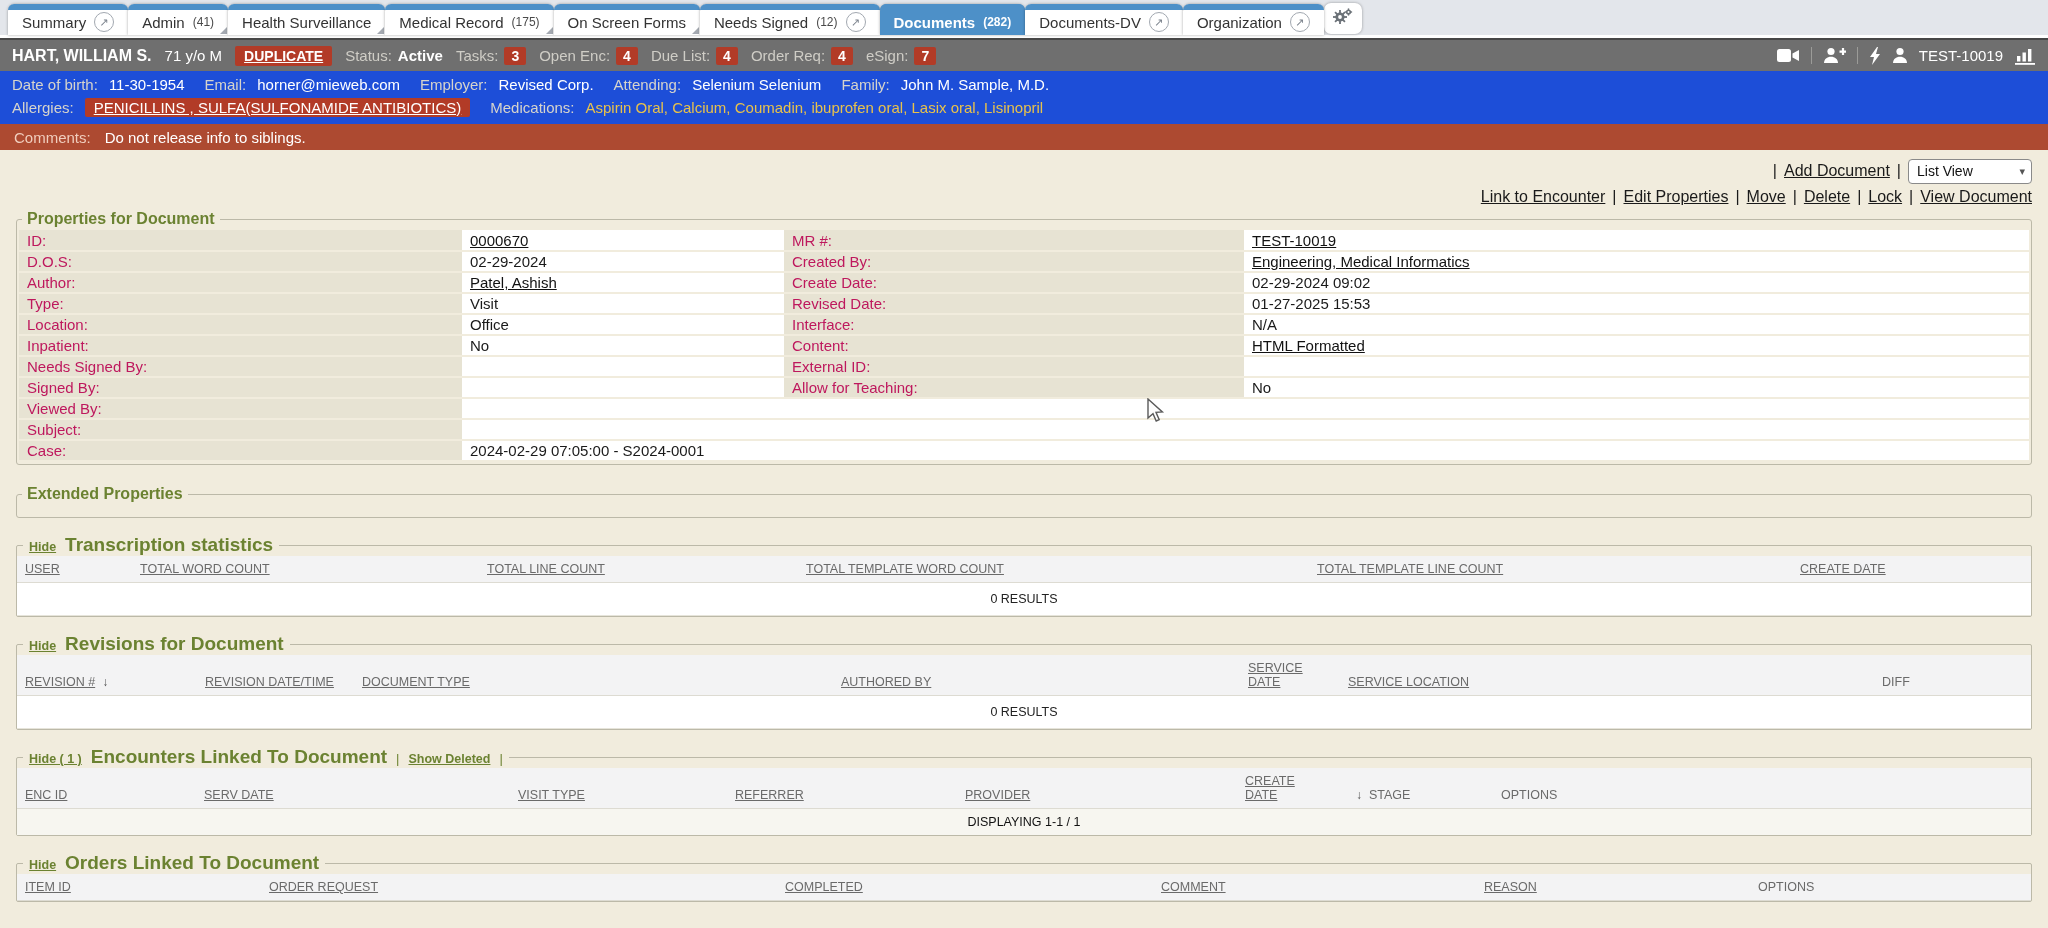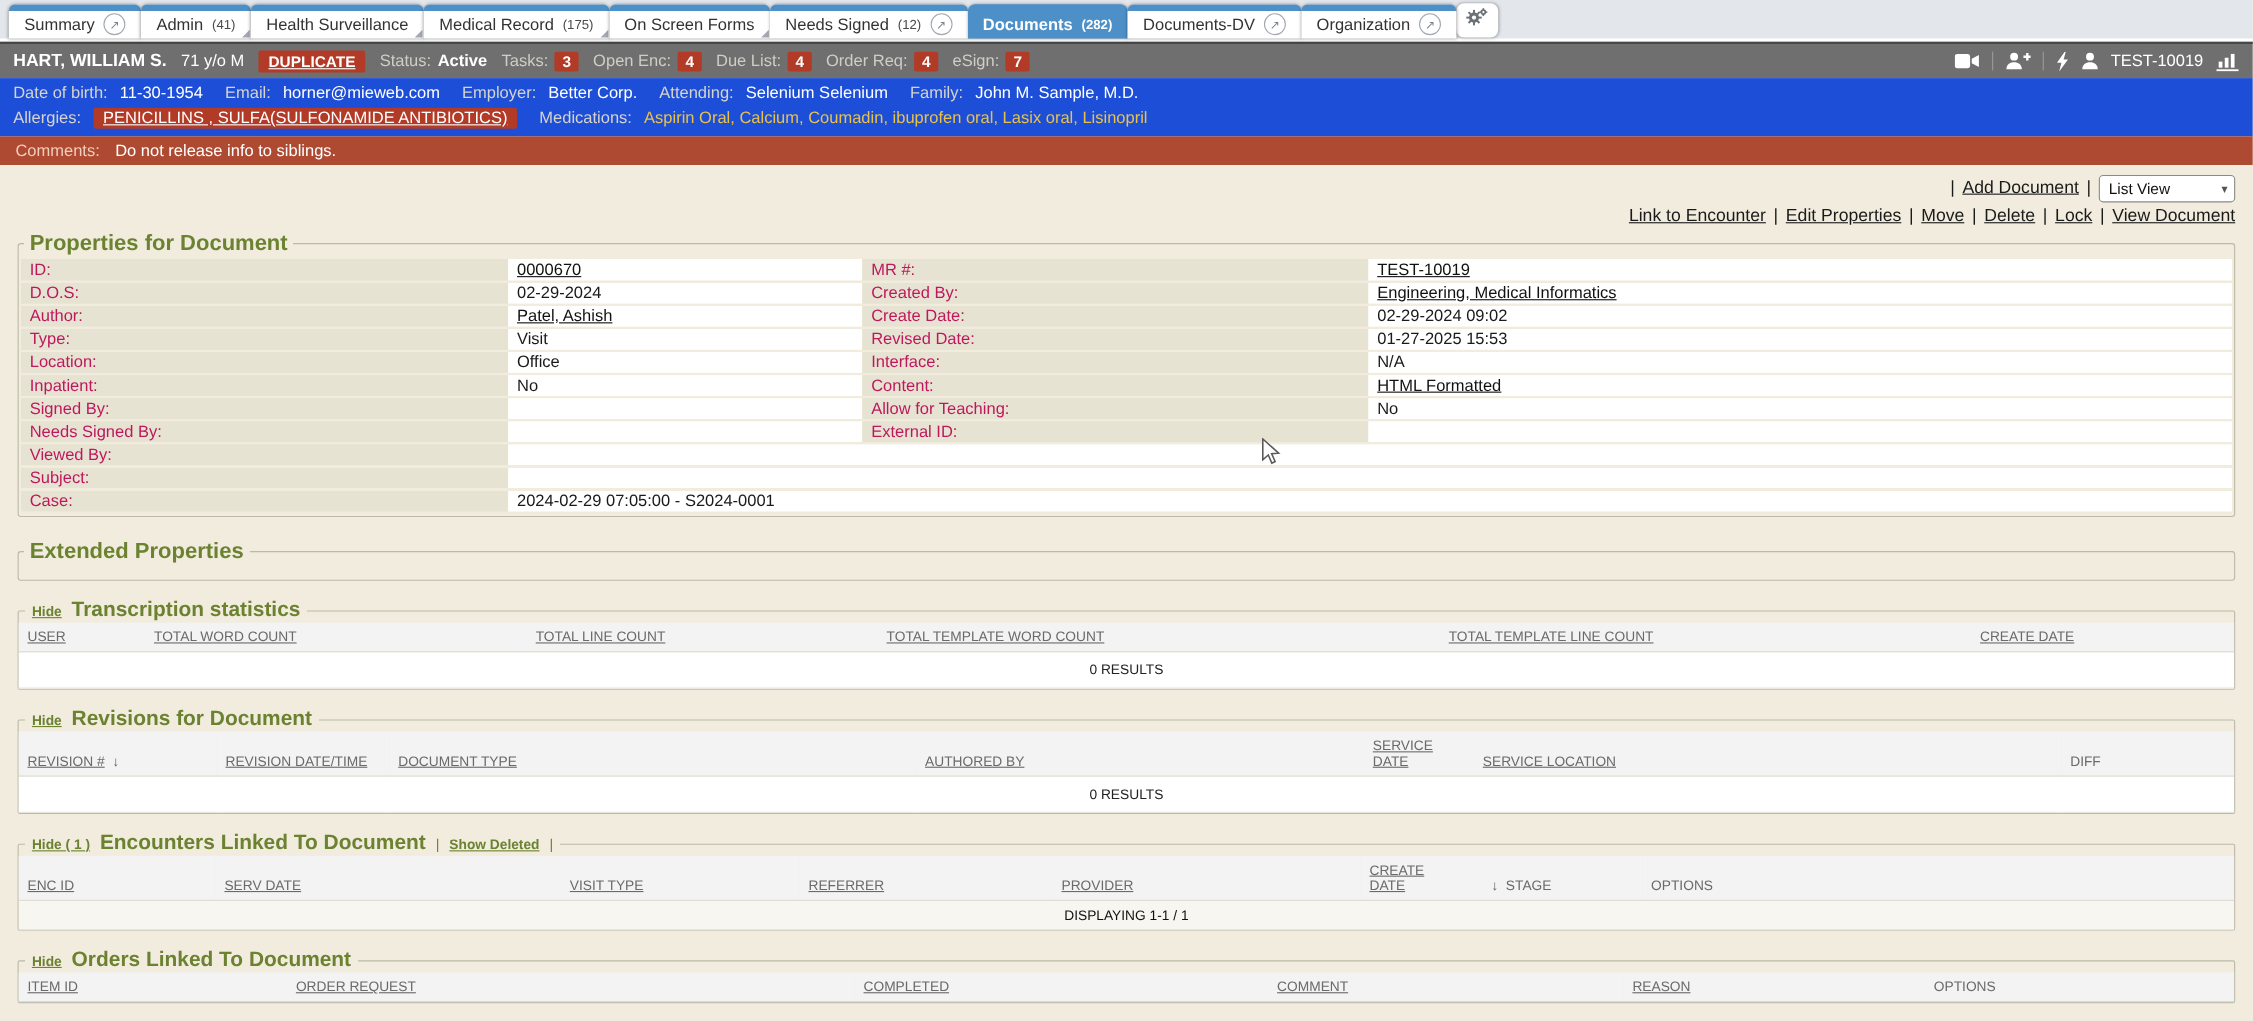--- a/index.html
+++ b/index.html
@@ -60,21 +60,21 @@
   .tb2{ display:flex; justify-content:flex-end; align-items:center; gap:7px;
     font-size:16px; height:22px; }
   .link{ color:#1a1a1a; text-decoration:underline; cursor:pointer; }
   .sep{ color:#1a1a1a; }
   .selwrap{ position:relative; width:124px; height:25px; border:1px solid #8a8a8a;
     border-radius:4px; background:#fff; display:flex; align-items:center; }
   .selwrap select{ appearance:none; -webkit-appearance:none; border:none; background:transparent;
     width:100%; font-size:14px; padding:0 32px 0 8px; font-family:inherit; color:#111; }
   .chev{ position:absolute; right:6px; color:#555; font-size:11px; pointer-events:none; }
   fieldset.fs{ border:1px solid #bcb9a8; border-radius:3px; margin:2px 0 0; padding:2px; }
-  fieldset.fs legend{ color:#6b8231; font-weight:bold; font-size:20px; padding:0 5px; margin-left:3px; }
+  fieldset.fs legend{ color:#6b8231; font-weight:bold; font-size:16px; padding:0 5px; margin-left:3px; }
   
   .props{ width:100%; border-collapse:collapse; table-layout:fixed; font-size:15px; }
   .props td{ height:21px; padding:0 8px; border-bottom:2px solid #f1ecdd; overflow:hidden; white-space:nowrap; }
   .props .lbl{ background:#e7e3d3; color:#be185d; }
   .props .val{ background:#fff; }
   .lnk{ text-decoration:underline; cursor:pointer; color:#111; }
   
   .ext-fs{ margin-top:20px !important; }
   .ext-space{ height:10px; }
   
@@ -248,21 +248,21 @@
     <span class="pair">
       <span class="dlbl">Date of birth:</span>
       <span>11-30-1954</span>
     </span>
     <span class="pair">
       <span class="dlbl">Email:</span>
       <span>horner@mieweb.com</span>
     </span>
     <span class="pair">
       <span class="dlbl">Employer:</span>
-      <span>Better Corp.</span>
+      <span>Revised Corp.</span>
     </span>
     <span class="pair">
       <span class="dlbl">Attending:</span>
       <span>Selenium Selenium</span>
     </span>
     <span class="pair">
       <span class="dlbl">Family:</span>
       <span>John M. Sample, M.D.</span>
     </span>
   </div>
@@ -351,30 +351,30 @@
         <td class="lbl">Interface:</td>
         <td class="val">N/A</td>
       </tr>
       <tr>
         <td class="lbl">Inpatient:</td>
         <td class="val">No</td>
         <td class="lbl">Content:</td>
         <td class="val"><span class="lnk">HTML Formatted</span></td>
       </tr>
       <tr>
+        <td class="lbl">Needs Signed By:</td>
+        <td class="val"></td>
+        <td class="lbl">External ID:</td>
+        <td class="val"></td>
+      </tr>
+      <tr>
         <td class="lbl">Signed By:</td>
         <td class="val"></td>
         <td class="lbl">Allow for Teaching:</td>
         <td class="val">No</td>
-      </tr>
-      <tr>
-        <td class="lbl">Needs Signed By:</td>
-        <td class="val"></td>
-        <td class="lbl">External ID:</td>
-        <td class="val"></td>
       </tr>
       <tr>
         <td class="lbl">Viewed By:</td>
         <td class="val" colspan="3"></td>
       </tr>
       <tr>
         <td class="lbl">Subject:</td>
         <td class="val" colspan="3"></td>
       </tr>
       <tr>

